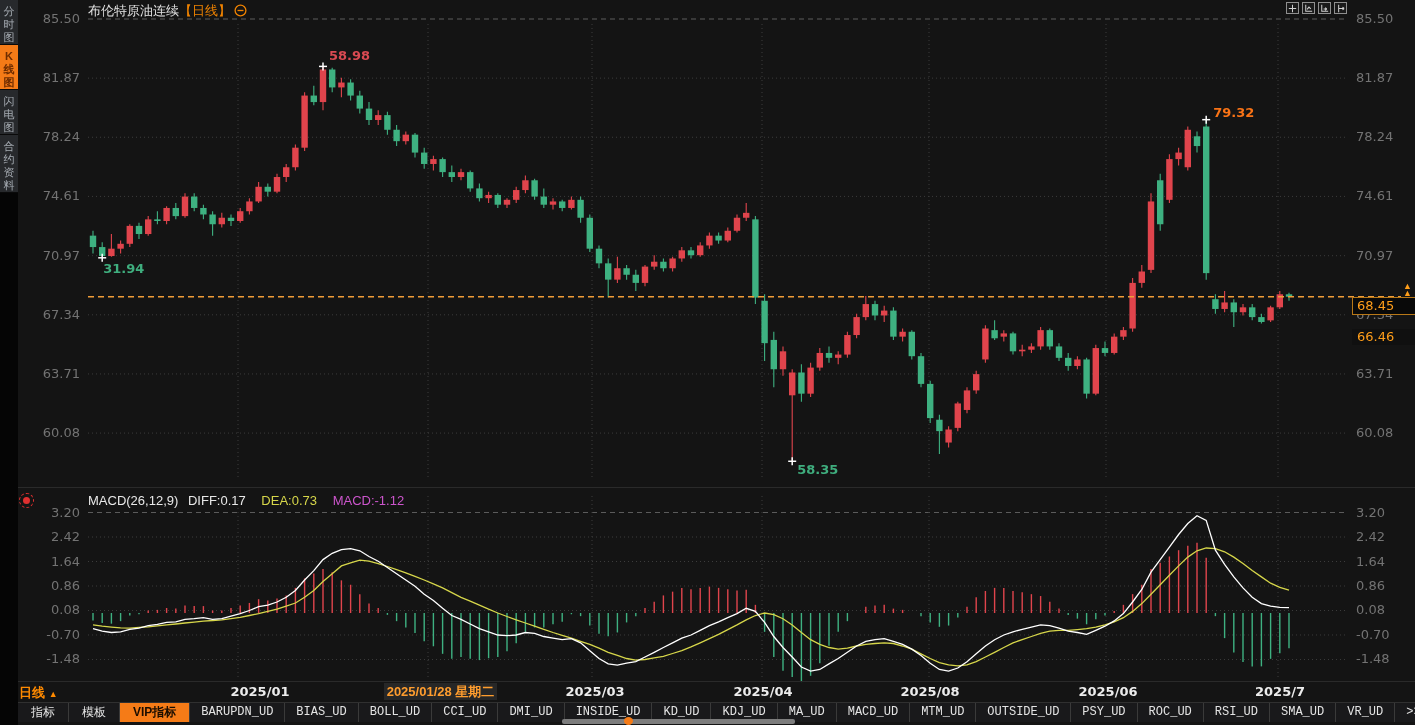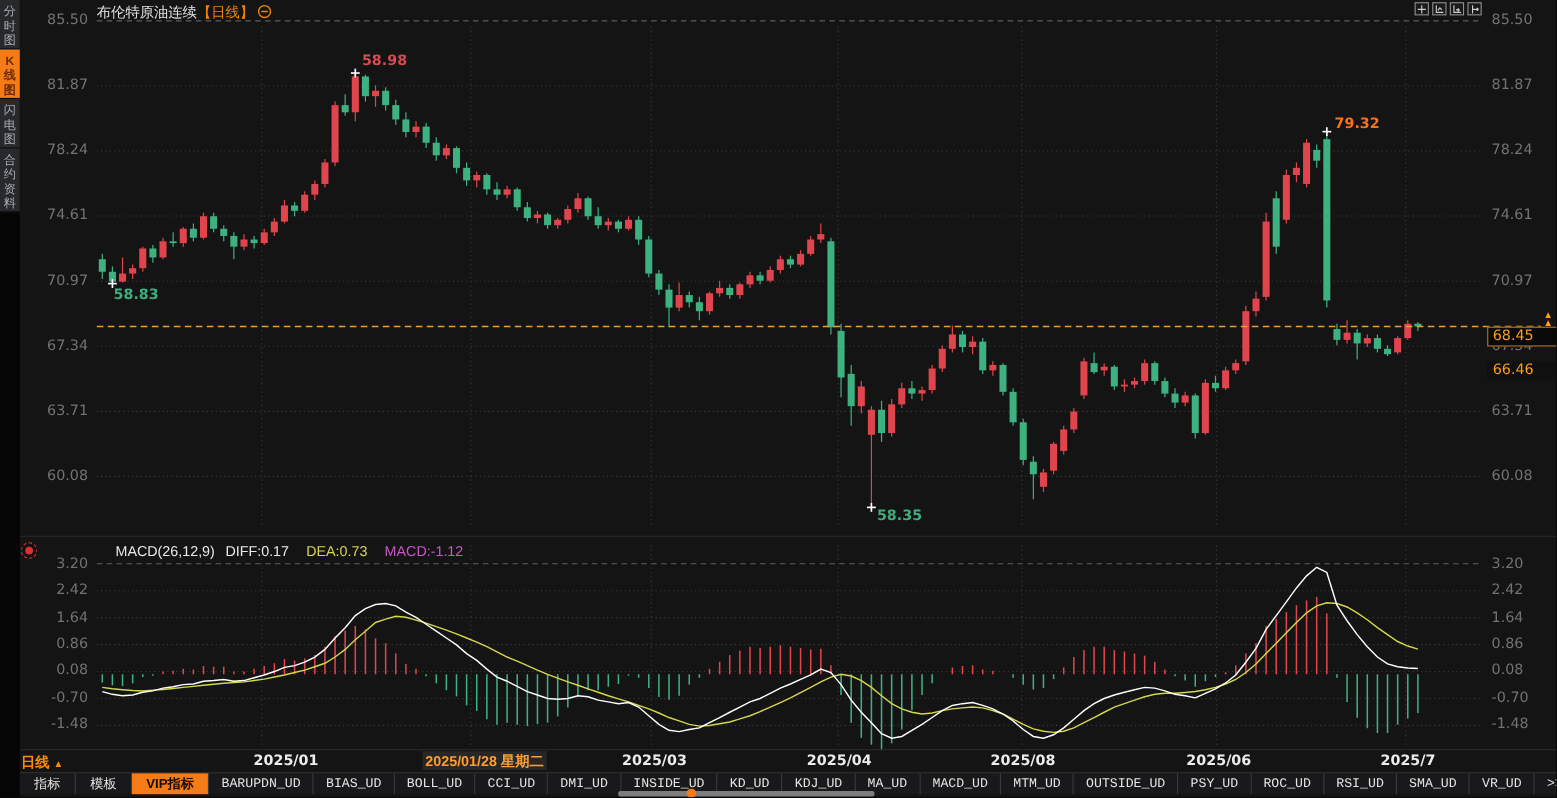--- a/index.html
+++ b/index.html
@@ -21,21 +21,21 @@
   
   .axis-label{position:absolute;font-family:"DejaVu Sans",sans-serif;font-size:13px;color:#737373;z-index:4;}
   .axis-label.left{width:46px;left:34px;text-align:right;}
   .axis-label.right{left:1356px;text-align:left;}
   .month-label{position:absolute;top:684px;transform:translateX(-50%);font-size:13px;font-weight:bold;
                color:#ececec;font-family:"DejaVu Sans",sans-serif;z-index:4;}
   .date-box{position:absolute;left:384px;top:683px;width:113px;height:17px;background:#272727;
             color:#ff9d2e;font-size:13px;font-weight:bold;text-align:center;line-height:17px;z-index:5;}
   
   .macd-header{position:absolute;left:88px;top:493px;font-size:13px;z-index:4;}
-  .macd-header .f{color:#e8e8e8;margin-left:17px;} .macd-header .d1{color:#e8e8e8;margin-left:6px;}
+  .macd-header .f{color:#e8e8e8;} .macd-header .d1{color:#e8e8e8;margin-left:6px;}
   .macd-header .d2{color:#d6d64a;margin-left:12px;} .macd-header .d3{color:#cc55cc;margin-left:12px;}
   
   .cur-price{position:absolute;left:1352px;top:297px;width:60px;height:16px;background:#090909;
              border:1px solid #b87818;color:#ff9e1a;font-size:13px;line-height:16px;padding-left:4px;
              font-family:"DejaVu Sans",sans-serif;z-index:6;}
   .sec-price{position:absolute;left:1352px;top:329px;width:64px;height:16px;background:#101010;
              color:#ff9e1a;font-size:13px;line-height:16px;padding-left:5px;
              font-family:"DejaVu Sans",sans-serif;z-index:5;}
   .price-arrow{position:absolute;left:1403px;top:283px;color:#ff9e1a;font-size:9px;line-height:7px;z-index:6;}
   
@@ -600,21 +600,21 @@
       <div class="tab">SMA_UD</div>
       <div class="tab">VR_UD</div>
       <div class="tab">&gt;&gt;</div>
     </div>
   <div class="scroll-thumb"></div>
   <div class="scroll-dot"></div>
 
 
   <div id="overlays">
       <div class="anno" style="left: 329px; top: 48.4039px; color: rgb(217, 74, 82);">58.98</div>
-      <div class="anno" style="left: 103.2px; top: 260.811px; color: rgb(63, 174, 126);">58.83</div>
+      <div class="anno" style="left: 103.2px; top: 260.811px; color: rgb(63, 174, 126);">31.94</div>
       <div class="anno" style="left: 1213.2px; top: 104.672px; color: #f97316;">79.32</div>
       <div class="anno" style="left: 797.2px; top: 462.273px; color: rgb(63, 174, 126);">58.35</div>
       <div class="axis-label left" style="top: 11px;">85.50</div>
       <div class="axis-label right" style="top: 11px;">85.50</div>
       <div class="axis-label left" style="top: 70.1327px;">81.87</div>
       <div class="axis-label right" style="top: 70.1327px;">81.87</div>
       <div class="axis-label left" style="top: 129.265px;">78.24</div>
       <div class="axis-label right" style="top: 129.265px;">78.24</div>
       <div class="axis-label left" style="top: 188.398px;">74.61</div>
       <div class="axis-label right" style="top: 188.398px;">74.61</div>

